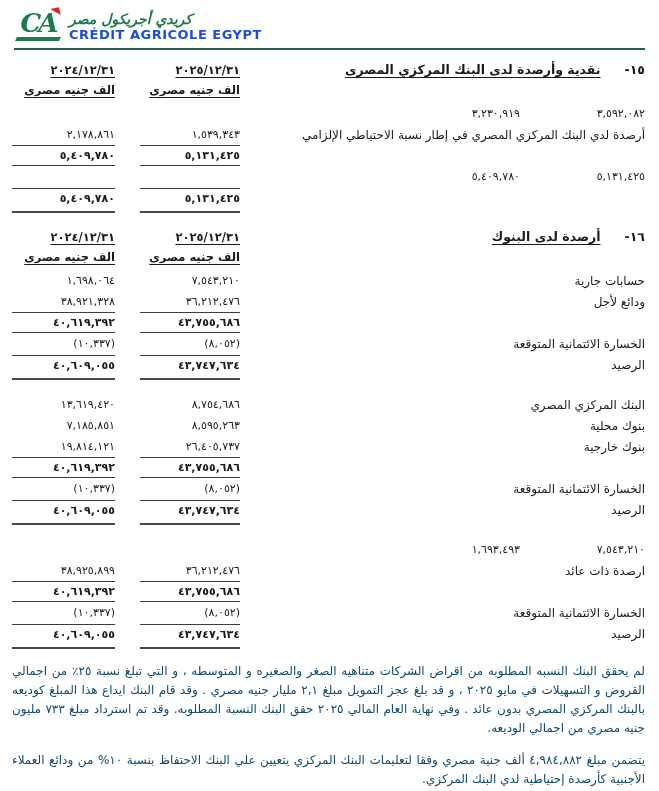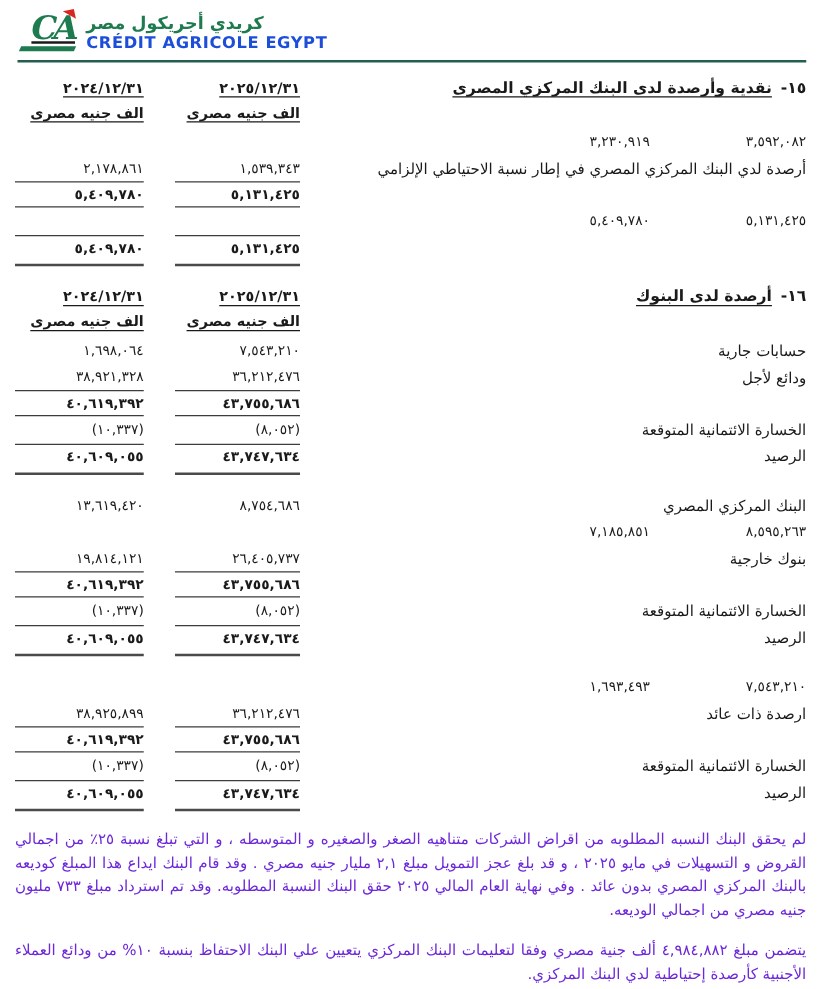--- a/index.html
+++ b/index.html
@@ -3,55 +3,55 @@
 <meta charset="utf-8">
 <style>
   html,body{margin:0;padding:0;background:#fff;}
   .sheet{
     width:659px;height:791px;background:#ffffff;position:relative;overflow:hidden;
     font-family:"DejaVu Sans",sans-serif;color:#1a1a1a;
   }
   
   .hdr{padding:10px 16px 0 16px;direction:ltr;}
   .logo-row{display:flex;align-items:flex-start;gap:9px;}
-  .ca-mark{position:relative;width:44px;flex:none;text-align:right;text-decoration:underline;}
+  .ca-mark{position:relative;width:44px;flex:none;text-align:center;}
   .ca-letters{font-family:"DejaVu Serif",serif;font-style:italic;font-weight:bold;
     font-size:26px;line-height:26px;letter-spacing:-3px;color:#1E7B4F;}
   .ca-bar{height:4px;background:#1E7B4F;margin-top:1px;transform:skewX(-25deg);}
   .ca-wedge{position:absolute;top:-2px;right:0;width:0;height:0;
     border-left:9px solid transparent;border-top:8px solid #D9261E;transform:rotate(-12deg);}
   .brand-text{padding-top:1px;}
-  .brand-ar{color:#1E7B4F;font-weight:bold;font-size:14px;line-height:16px;direction:rtl;text-align:left;}
+  .brand-ar{color:#1E7B4F;font-weight:bold;font-size:14px;line-height:16px;direction:rtl;text-align:left;font-style:italic;}
   .brand-en{color:#1d4ed8;font-weight:bold;font-size:13px;line-height:16px;letter-spacing:.5px;}
   .hdr-rule{margin:5px 14px 0 14px;border-top:2.5px solid #235E51;}
   
   .content{direction:rtl;padding:0 14px 0 12px;}
   .hrow{display:flex;align-items:flex-end;}
   .note-head{flex:1;text-align:right;font-weight:bold;font-size:12.5px;white-space:nowrap;}
-  .note-head .no{margin-left:7px;}
+  .note-head .no{margin-left:24px;}
   .note-head .t{text-decoration:underline;text-underline-offset:3px;}
   .colcell{width:100px;flex:none;}
   .colcell.c24{width:103px;margin-right:25px;}
   .col-head{font-weight:bold;font-size:11.5px;text-align:right;
     text-decoration:underline;text-underline-offset:3px;white-space:nowrap;}
   .trow{display:flex;align-items:center;height:21px;}
   .lbl{flex:1;text-align:right;font-size:12px;white-space:nowrap;padding-left:6px;overflow:visible;}
   .num{width:100px;flex:none;direction:ltr;text-align:right;font-size:11px;
     line-height:19px;padding-left:2px;box-sizing:border-box;}
   .num.c24{width:103px;margin-right:25px;}
   .bold .num{font-weight:bold;}
   .lt{border-top:1px solid #3d3d3d;}
   .lb{border-bottom:1px solid #3d3d3d;}
   .rule-row{display:flex;margin-top:3px;}
   .rule-row .bar{height:0;border-top:2.5px solid #4a4a4a;width:100px;flex:none;}
   .rule-row .bar.c24{width:103px;margin-right:25px;}
   .rule-row .fill{flex:1;} .sp6{height:6px;}
   .sp12{height:12px;} .sp14{height:14px;} .sp16{height:16px;}
   .footnote{direction:rtl;text-align:justify;font-size:12px;line-height:19px;
-    margin-top:13px;color:#6d28d9;}
+    margin-top:13px;color:#0c4a6e;}
 </style>
 </head>
 <body>
 
 <div class="sheet">
 
   <div class="hdr">
     <div class="logo-row">
       <div class="ca-mark">
         <div class="ca-letters">CA</div>
@@ -160,20 +160,21 @@
         <div class="bar c24"></div>
     </div>
 
     <div class="sp14"></div>
     <div class="trow">
       <div class="lbl">البنك المركزي المصري</div>
       <div class="num">٨,٧٥٤,٦٨٦</div>
       <div class="num c24">١٣,٦١٩,٤٢٠</div>
     </div>
     <div class="trow">
+      <div class="lbl">بنوك محلية</div>
       <div class="num">٨,٥٩٥,٢٦٣</div>
       <div class="num c24">٧,١٨٥,٨٥١</div>
     </div>
     <div class="trow">
       <div class="lbl">بنوك خارجية</div>
       <div class="num">٢٦,٤٠٥,٧٣٧</div>
       <div class="num c24">١٩,٨١٤,١٢١</div>
     </div>
     <div class="trow bold">
       <div class="lbl"></div>

